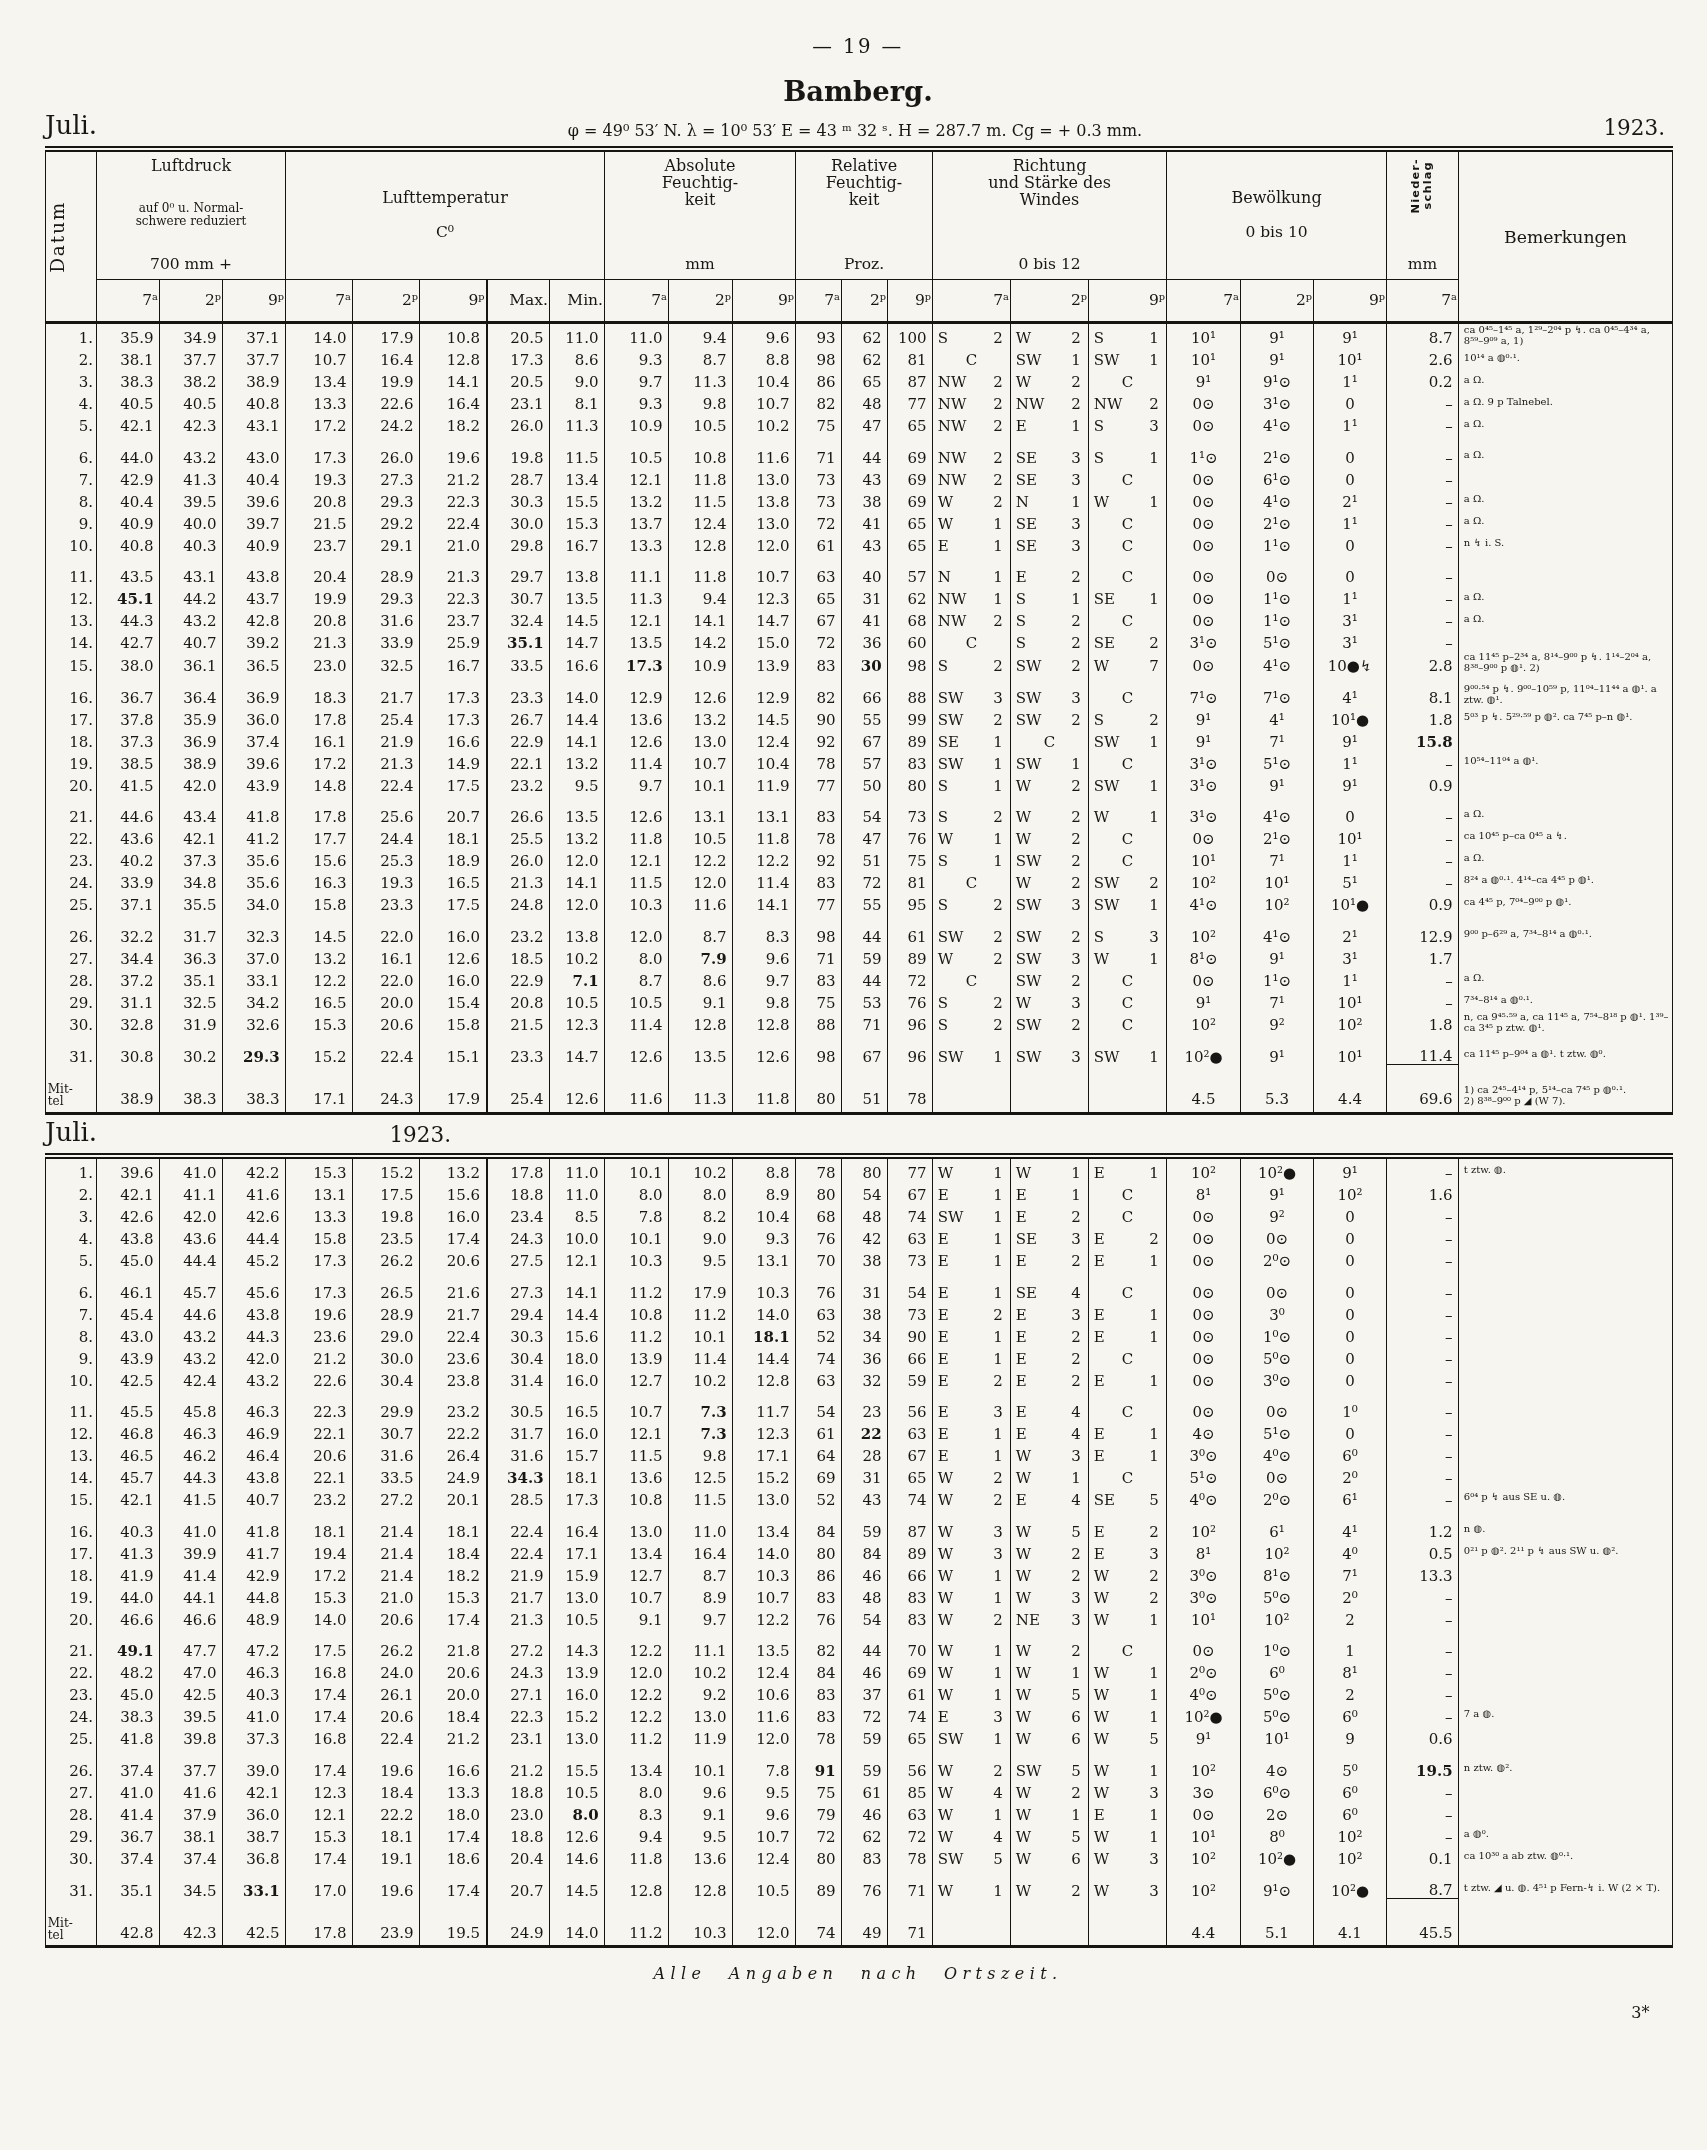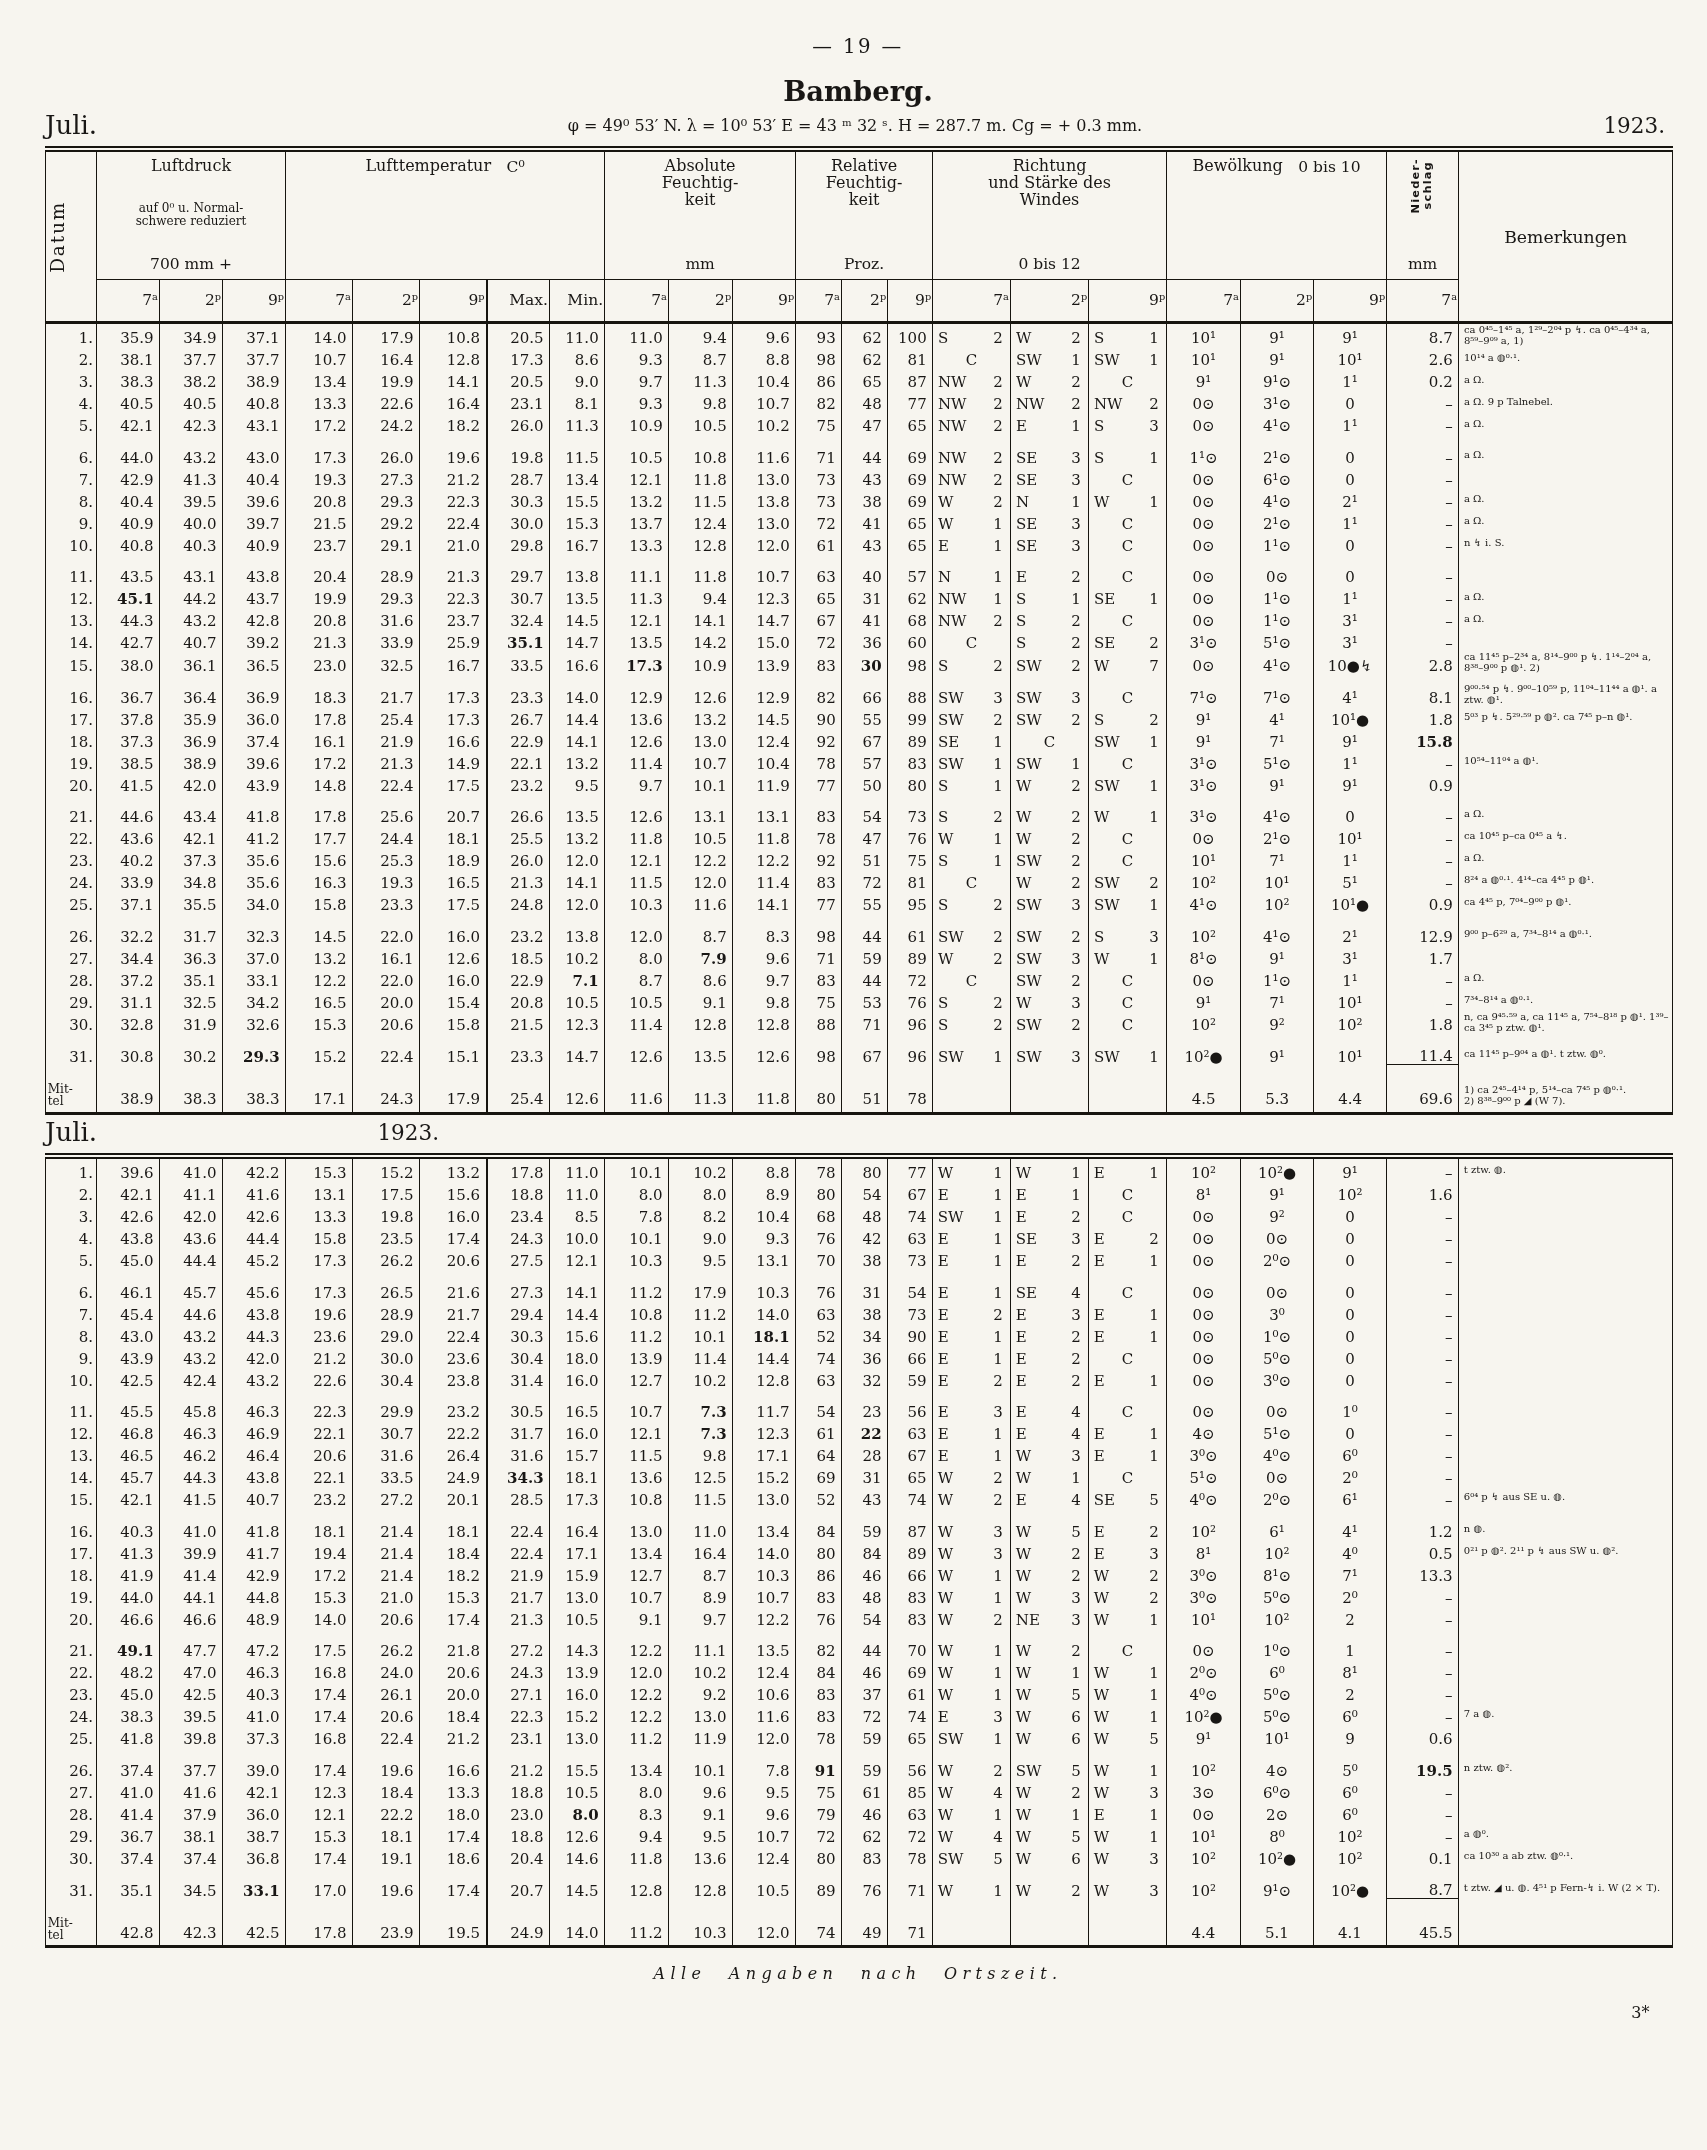--- a/index.html
+++ b/index.html
@@ -5,36 +5,36 @@
   html,body{margin:0;padding:0;}
   body{
     width:1707px;height:2151px;overflow:hidden;
     background:#f7f5ef;color:#191715;
     font-family:"DejaVu Serif","DejaVu Sans",serif;
     position:relative;
   }
   .page{padding:0 0 0 45px;width:1626px;}
   .page-number{margin:35px 0 0 0;text-align:center;font-size:19.7px;letter-spacing:2.4px;}
   .station-title{text-align:center;font-size:27.4px;font-weight:bold;margin:16.7px 0 3.6px 0;font-family:"DejaVu Serif",serif;}
-  .subhead{display:flex;align-items:center;margin:2.4px 0 6px 0;}
+  .subhead{display:flex;align-items:flex-end;margin:2.4px 0 6px 0;gap:12px;}
   .month{font-size:26px;width:197px;}
   .coords{flex:1;text-align:center;font-size:16px;}
   .year{width:197px;text-align:right;font-size:21.5px;padding-right:6px;}
   table{border-collapse:collapse;table-layout:fixed;width:1626px;
         border-top:6.6px double #17150f;border-bottom:3.6px solid #17150f;
         border-left:1.8px solid #17150f;border-right:1.8px solid #17150f;}
   th,td{border-left:0.6px solid #17150f;overflow:hidden;}
   th{font-weight:normal;vertical-align:middle;}
   .gb{border-left:1.8px solid #17150f !important;}
   .dl{border-left:2.4px double #17150f;}
   thead tr.h1 th{height:124px;vertical-align:middle;}
   thead tr.h2 th{height:39px;font-size:15.5px;text-align:right;border-top:1.2px solid #17150f;}
   thead{border-bottom:3.6px solid #17150f;}
   .hw{display:flex;flex-direction:column;justify-content:space-between;height:115px;padding:4.8px 1.2px;}
-  .hw2{display:flex;flex-direction:row;justify-content:center;gap:15.5px;height:115px;padding:4.8px 1.2px;}
+  .hw2{display:flex;flex-direction:column;justify-content:center;gap:15.5px;height:115px;padding:4.8px 1.2px;}
   .t1{font-size:16px;text-align:center;line-height:1.05;white-space:pre-line;}
   .t2{font-size:12px;text-align:center;line-height:1.1;white-space:pre-line;}
   .t3{font-size:15.5px;text-align:center;}
   .vert{writing-mode:vertical-rl;transform:rotate(180deg);font-size:18.5px;letter-spacing:1.8px;text-align:center;}
   .nied-v{writing-mode:vertical-rl;transform:rotate(180deg);
       font-family:"DejaVu Sans",sans-serif;font-weight:bold;font-size:11.3px;
       letter-spacing:1.2px;line-height:1.1;white-space:pre-line;margin:0 auto;}
   .bemh{font-size:17.3px;}
   td{height:22px;vertical-align:bottom;font-size:15px;line-height:1.0;padding:0;}
   tr.gap td{padding-top:9.5px;}

